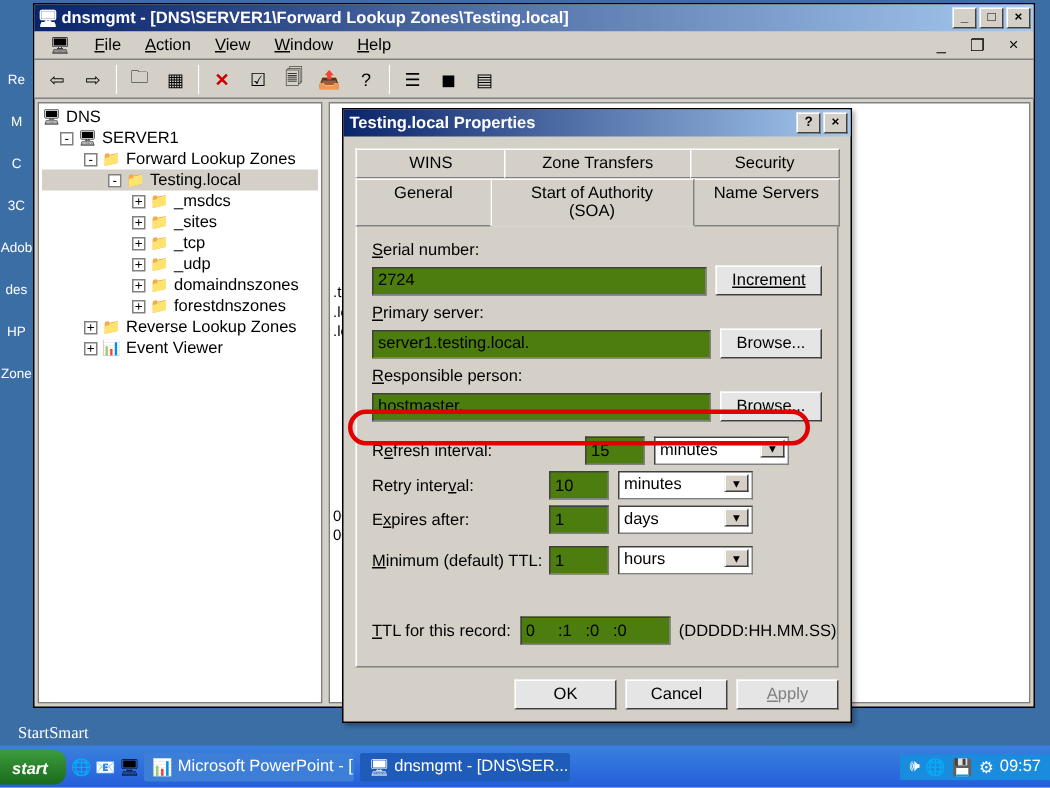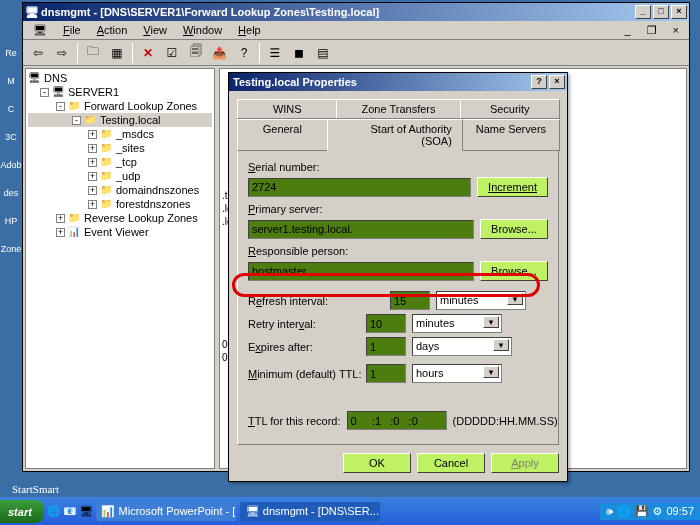--- a/index.html
+++ b/index.html
@@ -29,21 +29,21 @@
 .tab { padding: 3px 10px; border: 1px solid #808080; border-top-color: #fff; border-left-color: #fff; background: #d4d0c8; margin-right: -1px; font-size: 11px; }
 .tab.active { border-bottom: 1px solid #d4d0c8; position: relative; z-index: 1; }
 .tab-row { display: flex; width: 100%; }
 .tab-content { border: 1px solid #808080; border-top-color: #fff; border-left-color: #fff; padding: 10px; background: #d4d0c8; margin-top: -1px; }
 .field-row { display: flex; align-items: center; margin: 4px 0; gap: 6px; }
 .field-label { white-space: nowrap; }
 .field-label u { text-decoration: underline; }
 .text-input { border: 1px solid #808080; border-top-color: #404040; border-left-color: #404040; background: #4d7c0f; padding: 2px 3px; height: 19px; }
 .dropdown { border: 1px solid #808080; border-top-color: #404040; border-left-color: #404040; background: #fff; padding: 2px 3px; height: 19px; position: relative; }
 .dropdown::after { content: "▾"; position: absolute; right: 2px; top: 1px; background: #d4d0c8; border: 1px solid #fff; border-right-color: #404040; border-bottom-color: #404040; width: 14px; text-align: center; font-size: 9px; }
-.dlg-btn { padding: 3px 10px; border: 1px solid #fff; border-right-color: #404040; border-bottom-color: #404040; background: #bef264; min-width: 68px; text-align: center; }
+.dlg-btn { padding: 3px 10px; border: 1px solid #fff; border-right-color: #404040; border-bottom-color: #404040; background: #e5e5e5; min-width: 68px; text-align: center; }
 .dlg-btn.disabled { color: #808080; }
 .highlight { position: absolute; border: 3px solid #e00000; border-radius: 14px; pointer-events: none; }
 .taskbar { position: absolute; bottom: 0; left: 0; right: 0; height: 28px; background: linear-gradient(to bottom, #3a81dd, #245edb); display: flex; align-items: center; }
 .start-btn { background: linear-gradient(to bottom, #3c9c3c, #1a6b1a); color: #fff; font-weight: bold; font-style: italic; padding: 4px 12px 4px 8px; border-radius: 0 8px 8px 0; font-size: 13px; }
 .task-item { background: #3d7fd6; color: #fff; padding: 3px 6px; margin: 2px; border-radius: 2px; font-size: 10px; display: flex; align-items: center; gap: 3px; max-width: 140px; white-space: nowrap; overflow: hidden; }
 .task-item.active { background: #1f5bb8; }
 .tray { margin-left: auto; background: #1a8cde; padding: 2px 6px; color: #fff; font-size: 10px; display: flex; align-items: center; gap: 4px; }
 .startsmart { position: absolute; bottom: 30px; left: 12px; color: #fff; font-size: 11px; font-family: Liberation Serif, serif; }
 .left-icons { position: absolute; left: 0; top: 30px; width: 22px; color: #fff; }
 .left-icons div { margin: 18px 0; font-size: 9px; text-align: center; }
@@ -180,21 +180,21 @@
   </div>
   <div class="dialog-body">
     <div class="tabs">
       <div class="tab-row">
         <div class="tab" style="flex:1;text-align:center">WINS</div>
         <div class="tab" style="flex:1.3;text-align:center">Zone Transfers</div>
         <div class="tab" style="flex:1;text-align:center">Security</div>
       </div>
       <div class="tab-row">
         <div class="tab" style="flex:0.9;text-align:center">General</div>
-        <div class="tab active" style="flex:1.5;text-align:right">Start of Authority (SOA)</div>
+        <div class="tab active" style="flex:1.5;text-align:center">Start of Authority (SOA)</div>
         <div class="tab" style="flex:1;text-align:center">Name Servers</div>
       </div>
     </div>
     <div class="tab-content">
       <div class="field-label"><u>S</u>erial number:</div>
       <div class="field-row">
         <input class="text-input" style="flex: 1 1 0%;" value="2724">
         <button class="dlg-btn"><u>Increment</u></button>
       </div>
       <div class="field-label" style="margin-top:6px"><u>P</u>rimary server:</div>
@@ -214,21 +214,21 @@
         <div class="dropdown" style="width:90px">minutes</div>
       </div>
       <div class="field-row">
         <span class="field-label" style="width:112px">Retry inter<u>v</u>al:</span>
         <input class="text-input" style="width: 40px;" value="10">
         <div class="dropdown" style="width:90px">minutes</div>
       </div>
       <div class="field-row">
         <span class="field-label" style="width:112px">E<u>x</u>pires after:</span>
         <input class="text-input" style="width: 40px;" value="1">
-        <div class="dropdown" style="width:100px">days</div>
+        <div class="dropdown" style="width:90px">days</div>
       </div>
       <div class="field-row" style="margin-top:8px">
         <span class="field-label" style="width:112px"><u>M</u>inimum (default) TTL:</span>
         <input class="text-input" style="width: 40px;" value="1">
         <div class="dropdown" style="width:90px">hours</div>
       </div>
 
       <div class="field-row" style="margin-top:28px">
         <span class="field-label"><u>T</u>TL for this record:</span>
         <input class="text-input" style="width: 100px;" value="0     :1   :0   :0">

